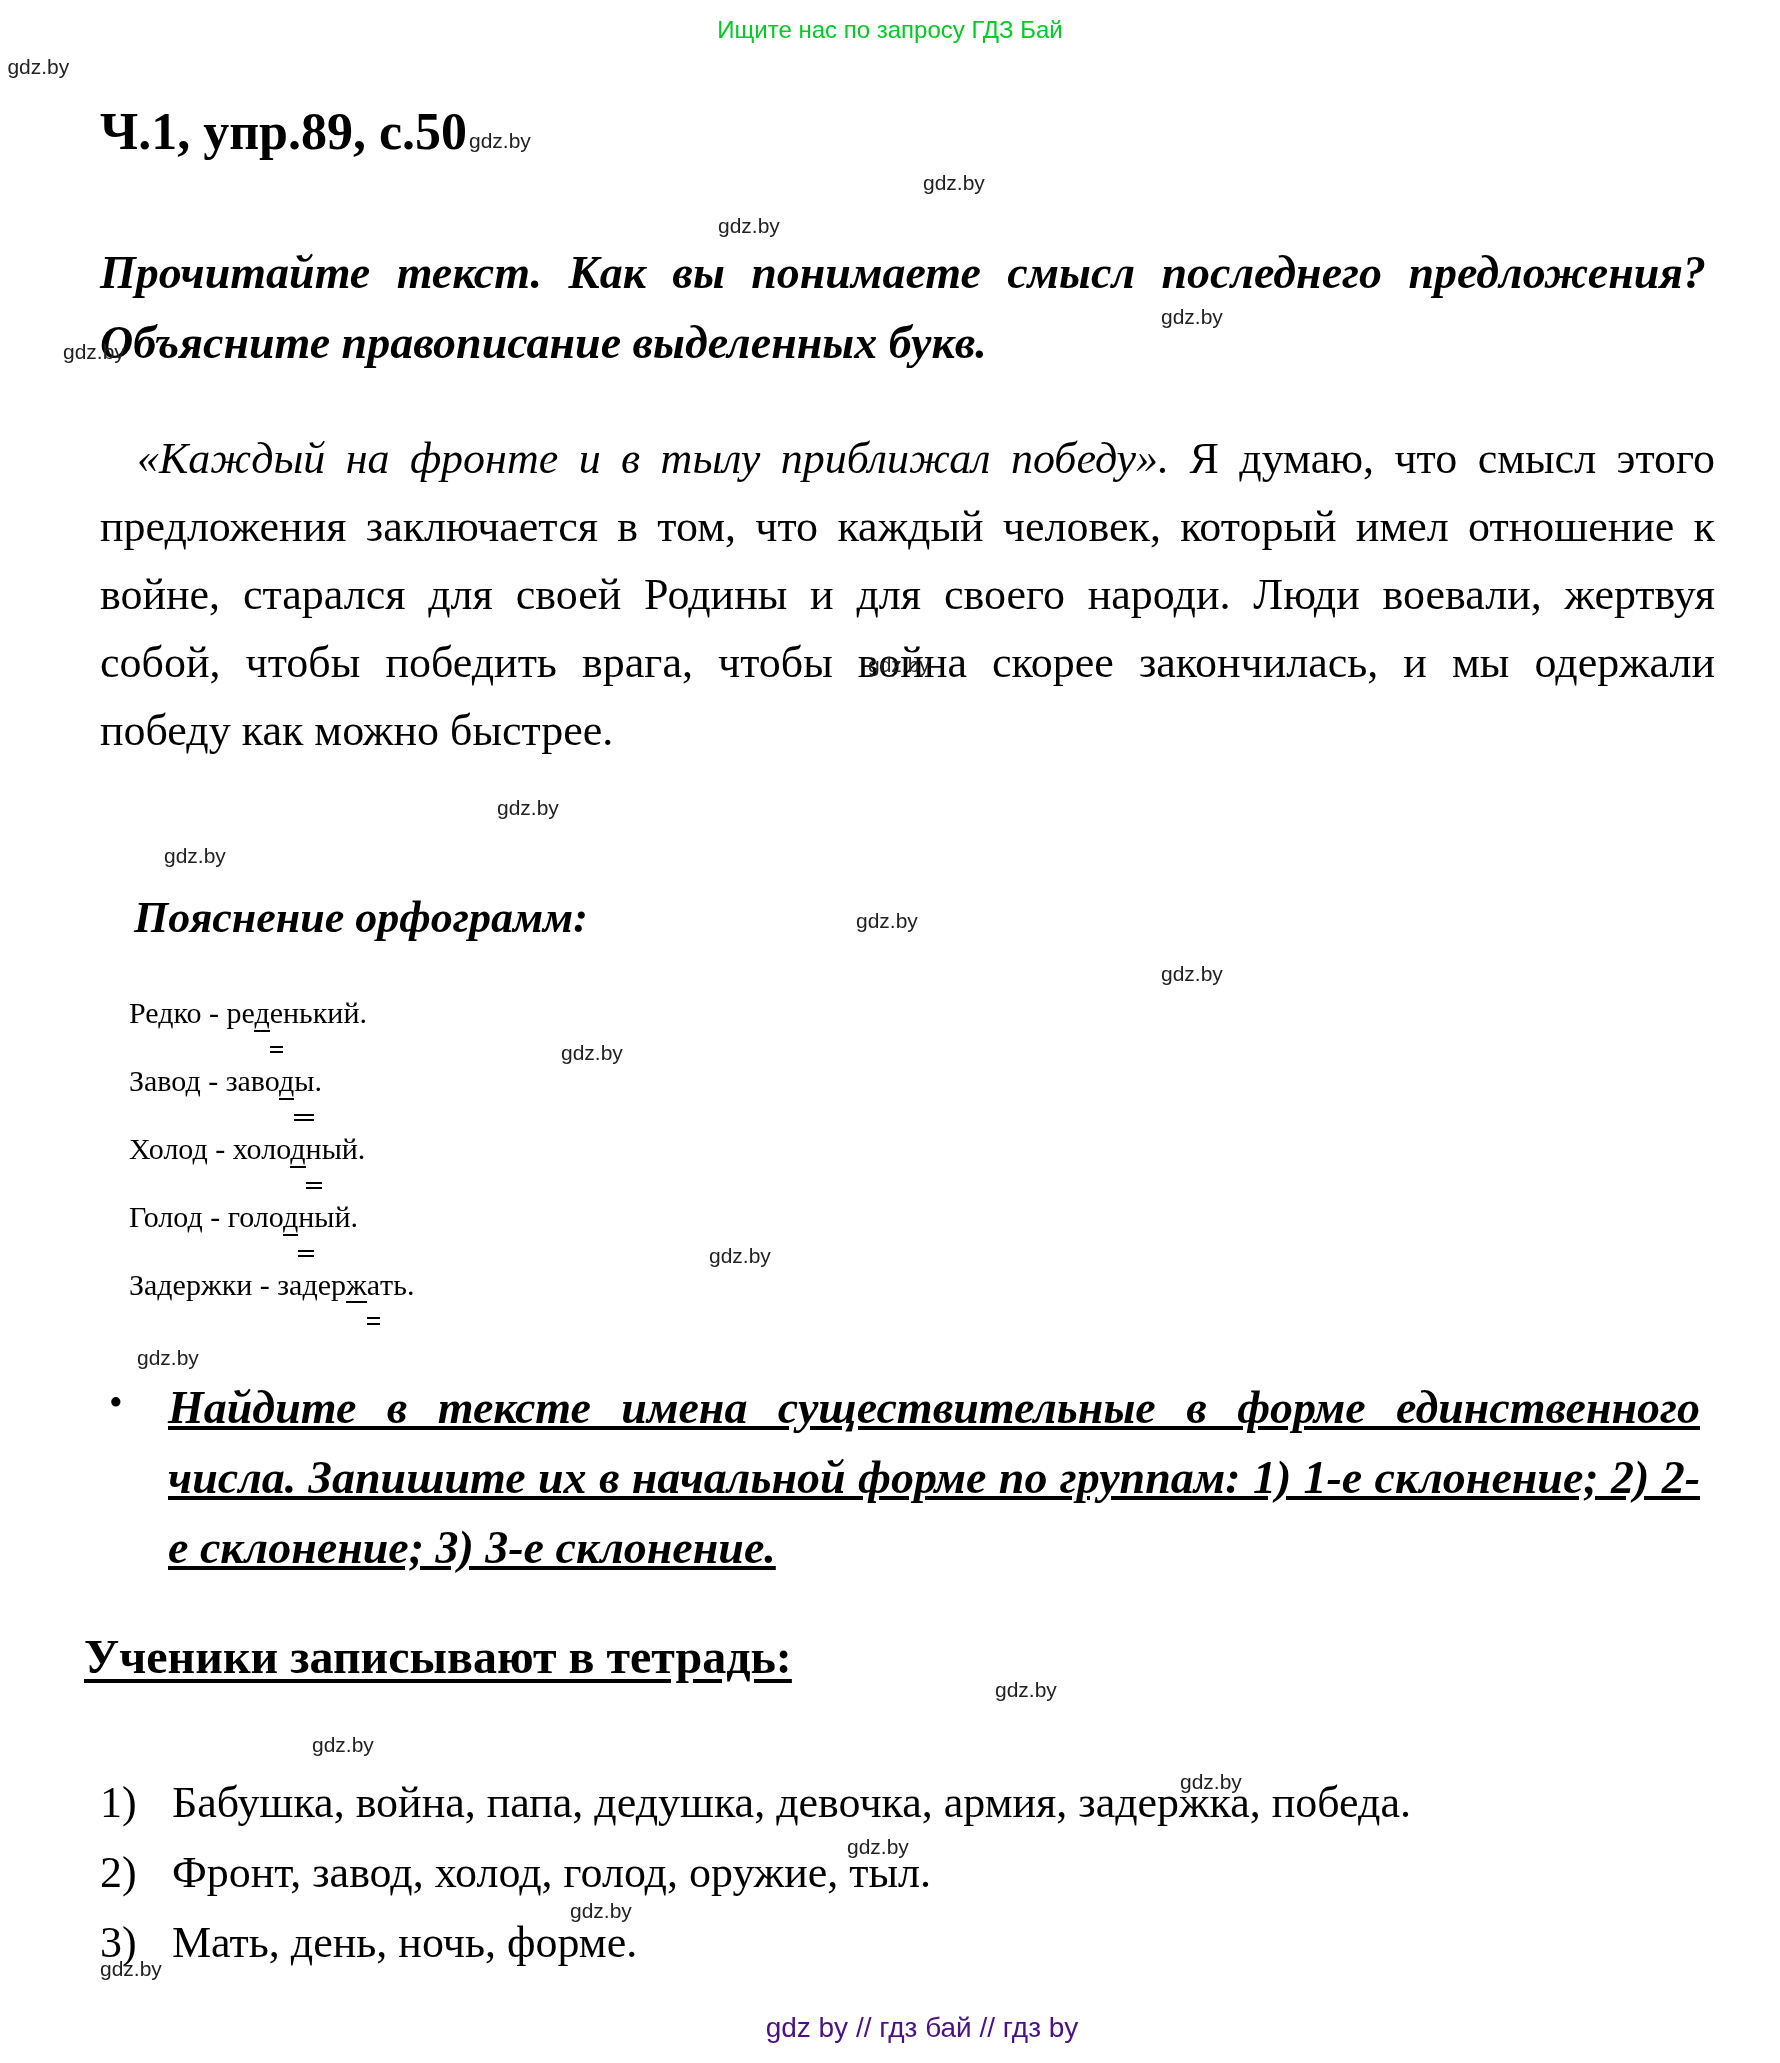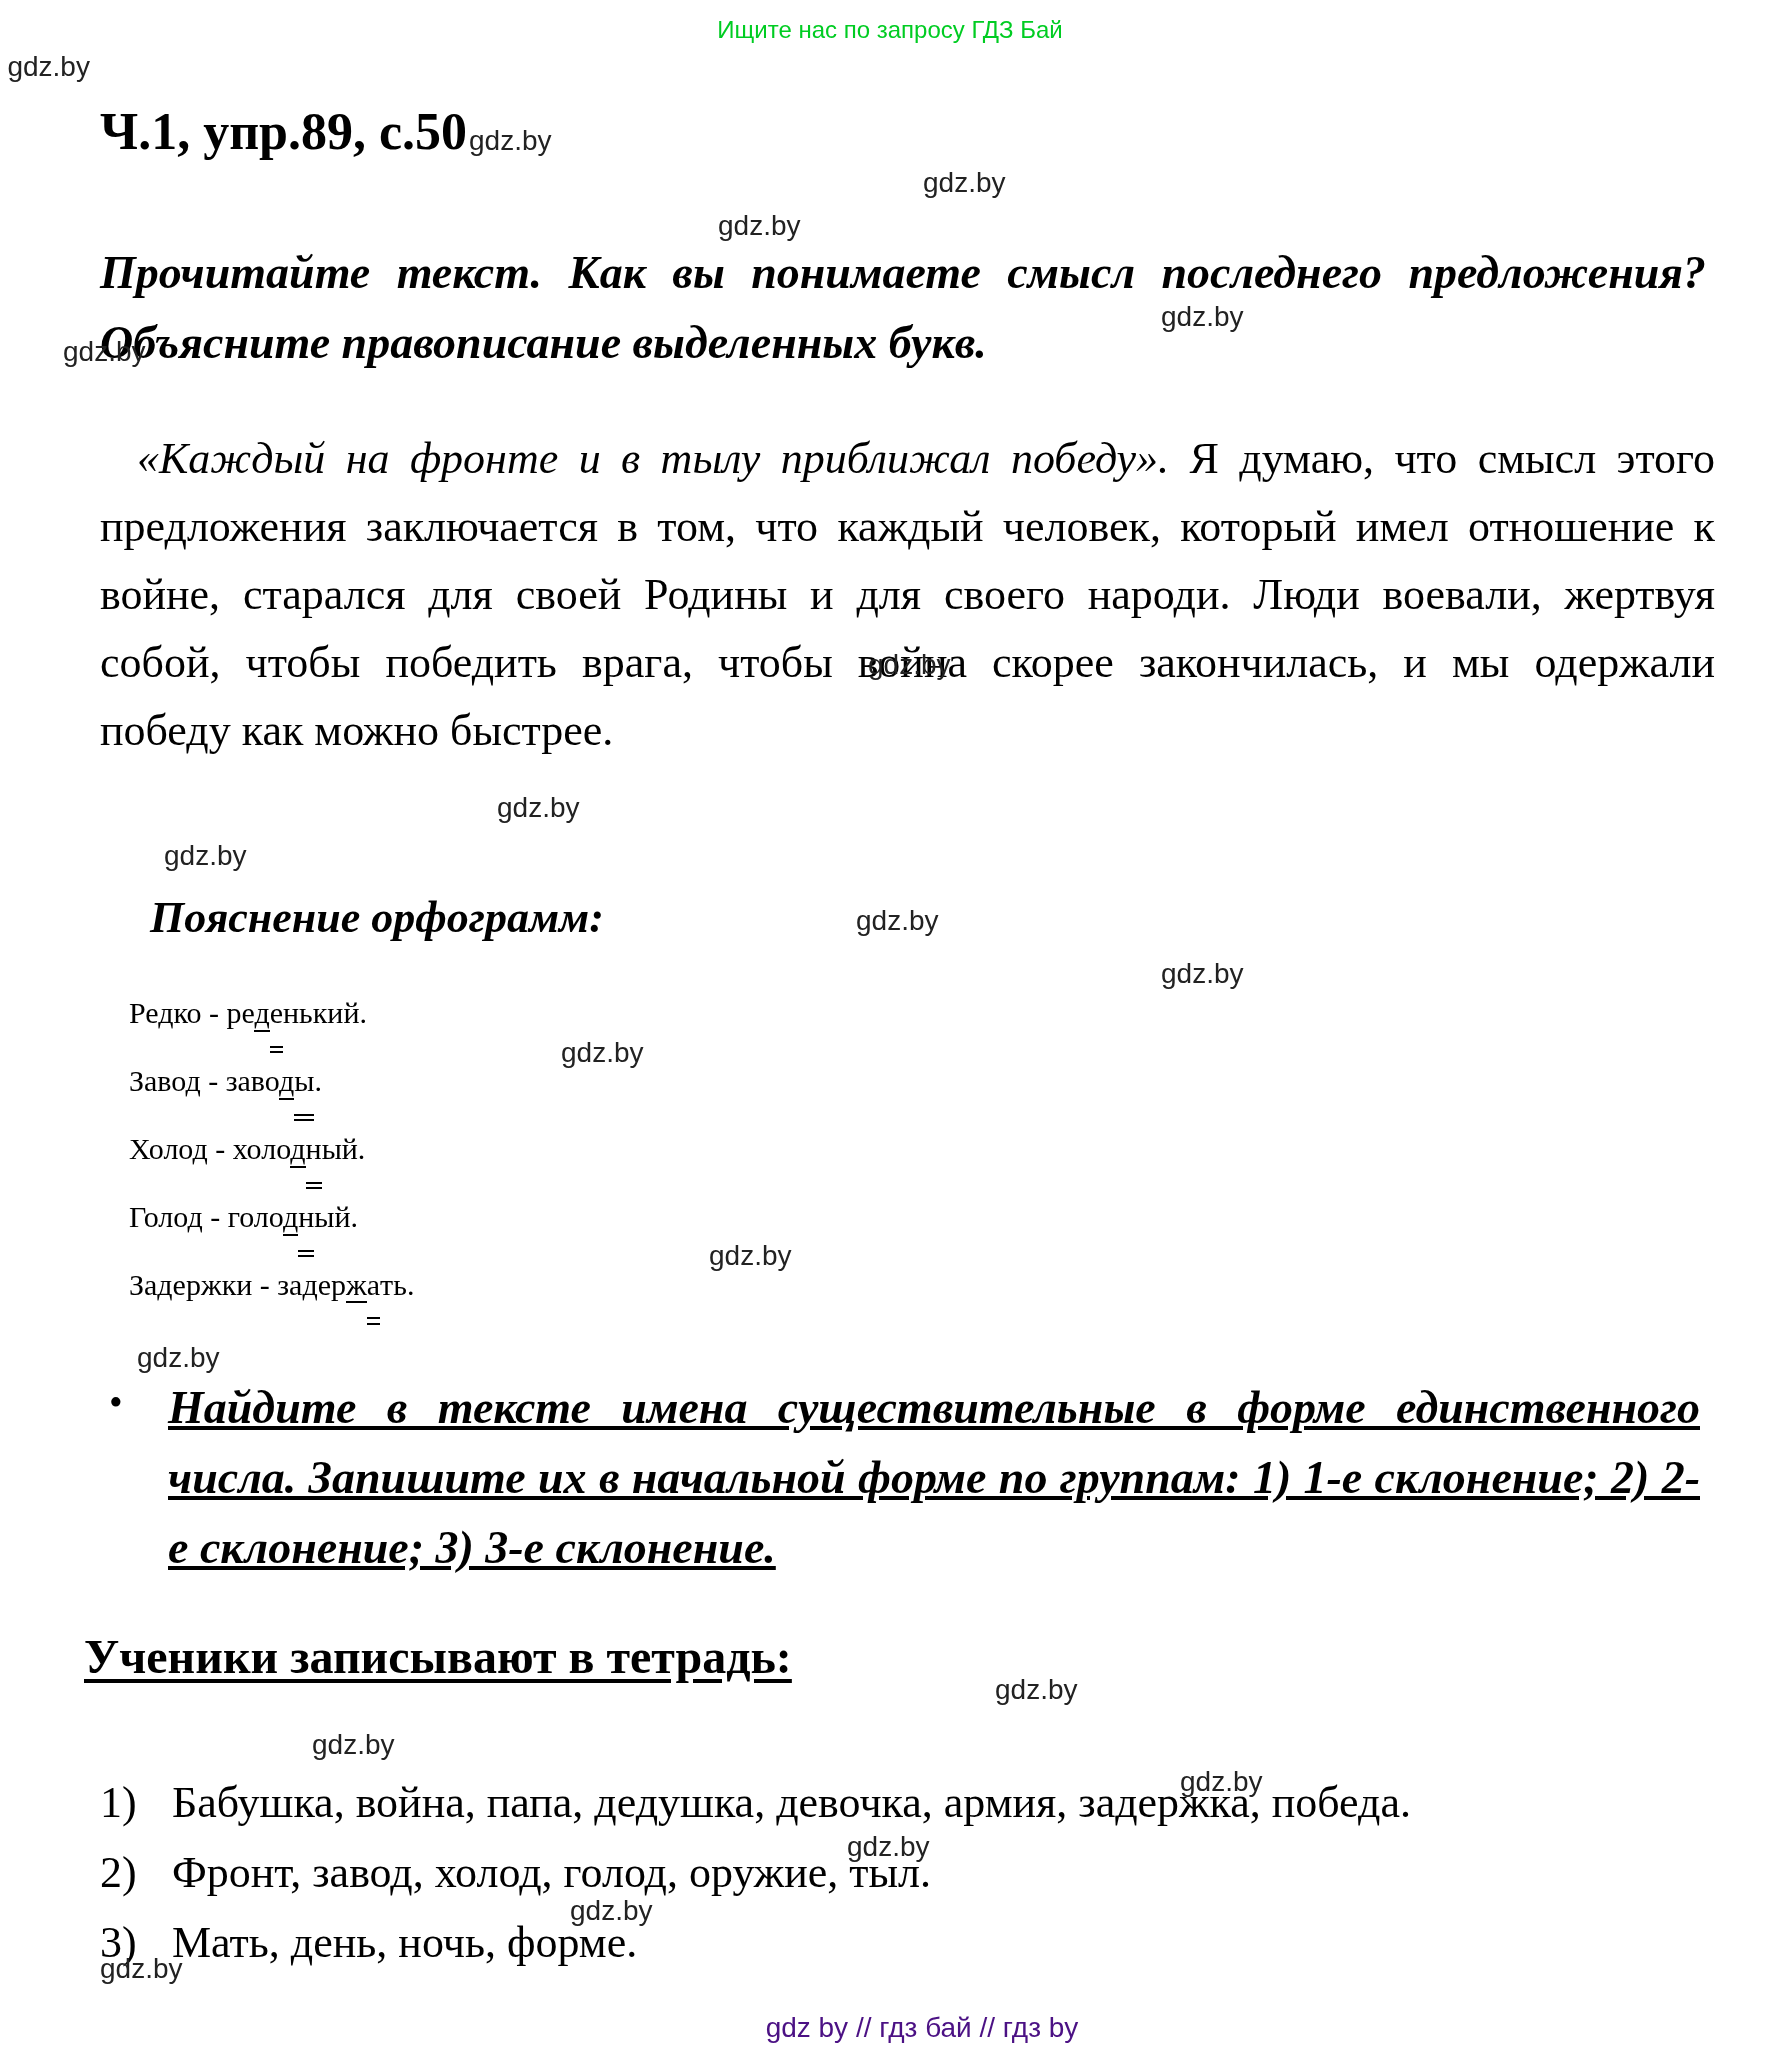--- a/index.html
+++ b/index.html
@@ -29,21 +29,21 @@
     line-height: 31px;
     color: #00cc22;
     padding-top: 14px;
     white-space: nowrap;
   }
 
   
   .wm {
     position: absolute;
     font-family: "Liberation Sans", sans-serif;
-    font-size: 28px;
+    font-size: 21px;
     line-height: 23px;
     color: #222222;
     white-space: nowrap;
     pointer-events: none;
     z-index: 5;
   }
 
   
   .content {
     position: absolute;
@@ -85,21 +85,21 @@
     text-align: justify;
     text-align-last: left;
     text-indent: 37px;
   }
   .body-text .quote {
     font-style: italic;
   }
 
   .ortho-head {
     position: absolute;
-    left: 150px;
+    left: 134px;
     top: 891px;
     font-size: 44px;
     line-height: 54px;
     font-weight: bold;
     font-style: italic;
     white-space: nowrap;
   }
 
   .ortho-list {
     position: absolute;

